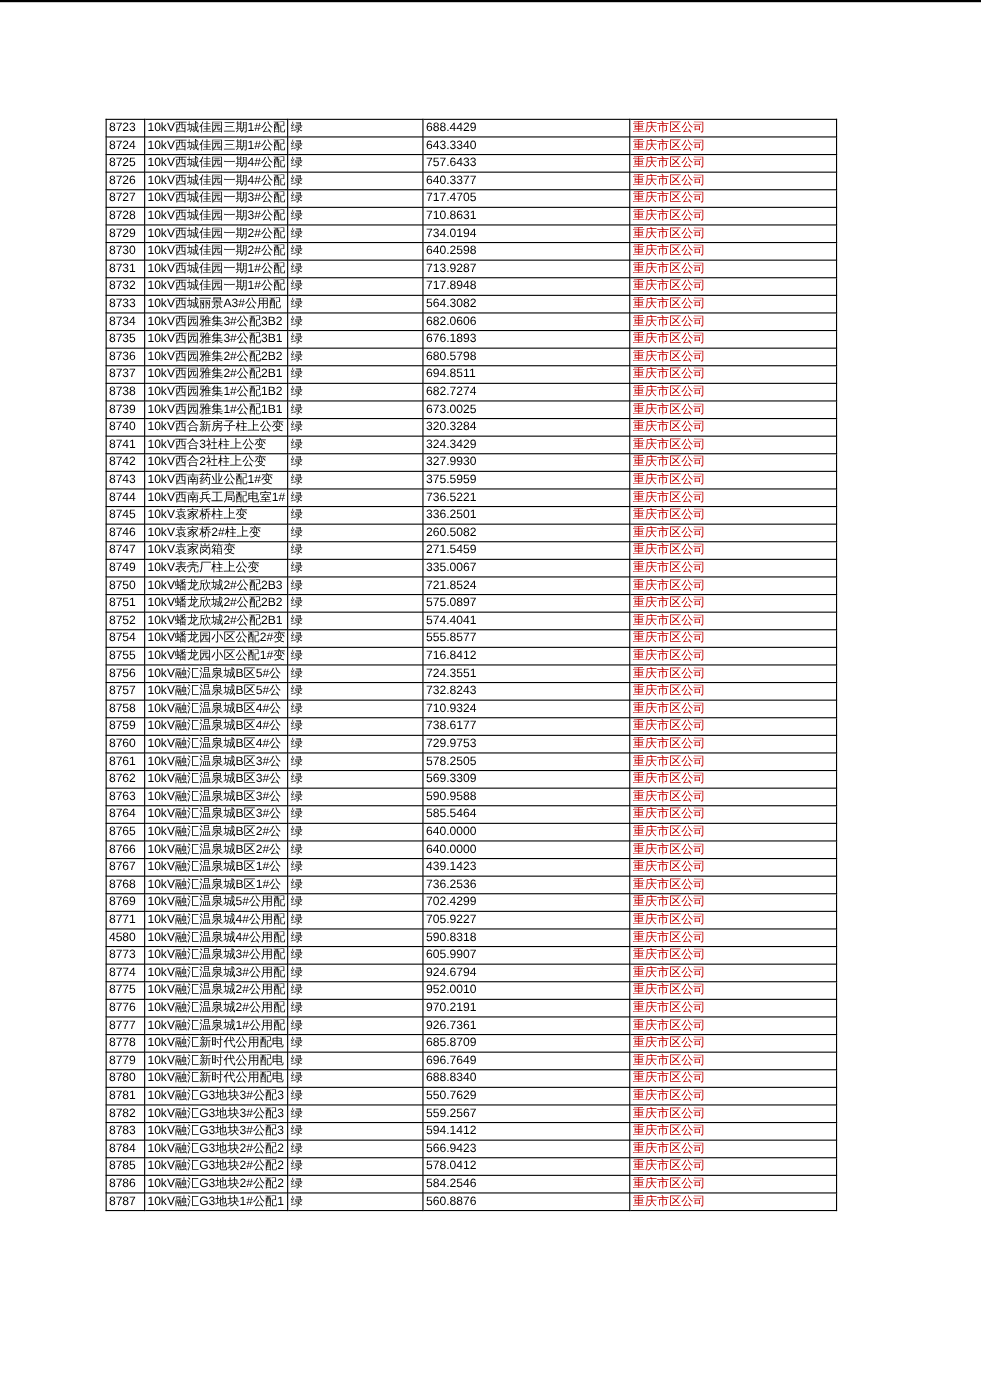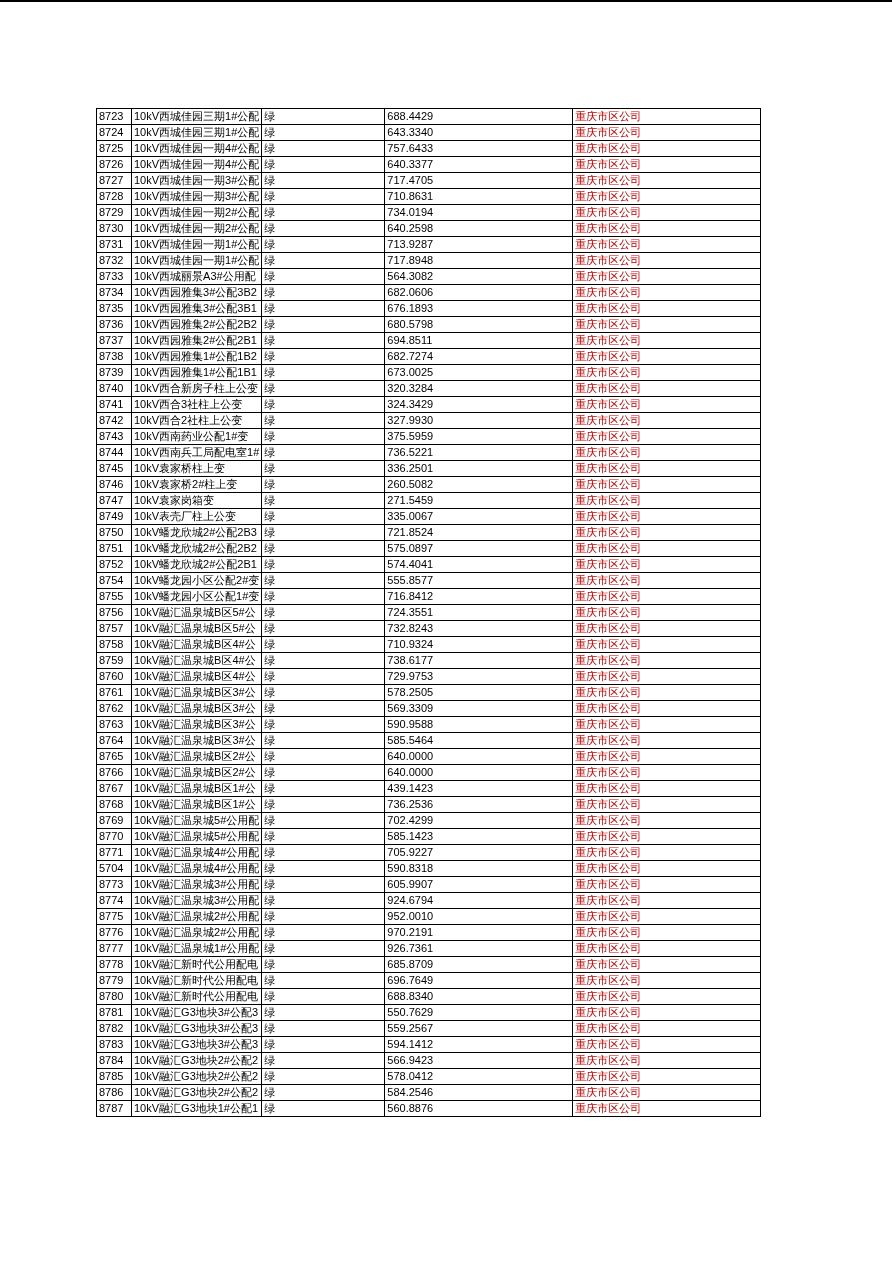--- a/index.html
+++ b/index.html
@@ -365,35 +365,28 @@
     <td class="cell-company">重庆市区公司</td>
   </tr>
         <tr>
     <td class="cell-id">8769</td>
     <td class="cell-name">10kV融汇温泉城5#公用配</td>
     <td class="cell-status">绿</td>
     <td class="cell-value">702.4299</td>
     <td class="cell-company">重庆市区公司</td>
   </tr>
         <tr>
-    <td class="cell-id">8770</td>
-    <td class="cell-name">10kV融汇温泉城5#公用配</td>
-    <td class="cell-status">绿</td>
-    <td class="cell-value">585.1423</td>
-    <td class="cell-company">重庆市区公司</td>
-  </tr>
-        <tr>
     <td class="cell-id">8771</td>
     <td class="cell-name">10kV融汇温泉城4#公用配</td>
     <td class="cell-status">绿</td>
     <td class="cell-value">705.9227</td>
     <td class="cell-company">重庆市区公司</td>
   </tr>
         <tr>
-    <td class="cell-id">5704</td>
+    <td class="cell-id">4580</td>
     <td class="cell-name">10kV融汇温泉城4#公用配</td>
     <td class="cell-status">绿</td>
     <td class="cell-value">590.8318</td>
     <td class="cell-company">重庆市区公司</td>
   </tr>
         <tr>
     <td class="cell-id">8773</td>
     <td class="cell-name">10kV融汇温泉城3#公用配</td>
     <td class="cell-status">绿</td>
     <td class="cell-value">605.9907</td>

